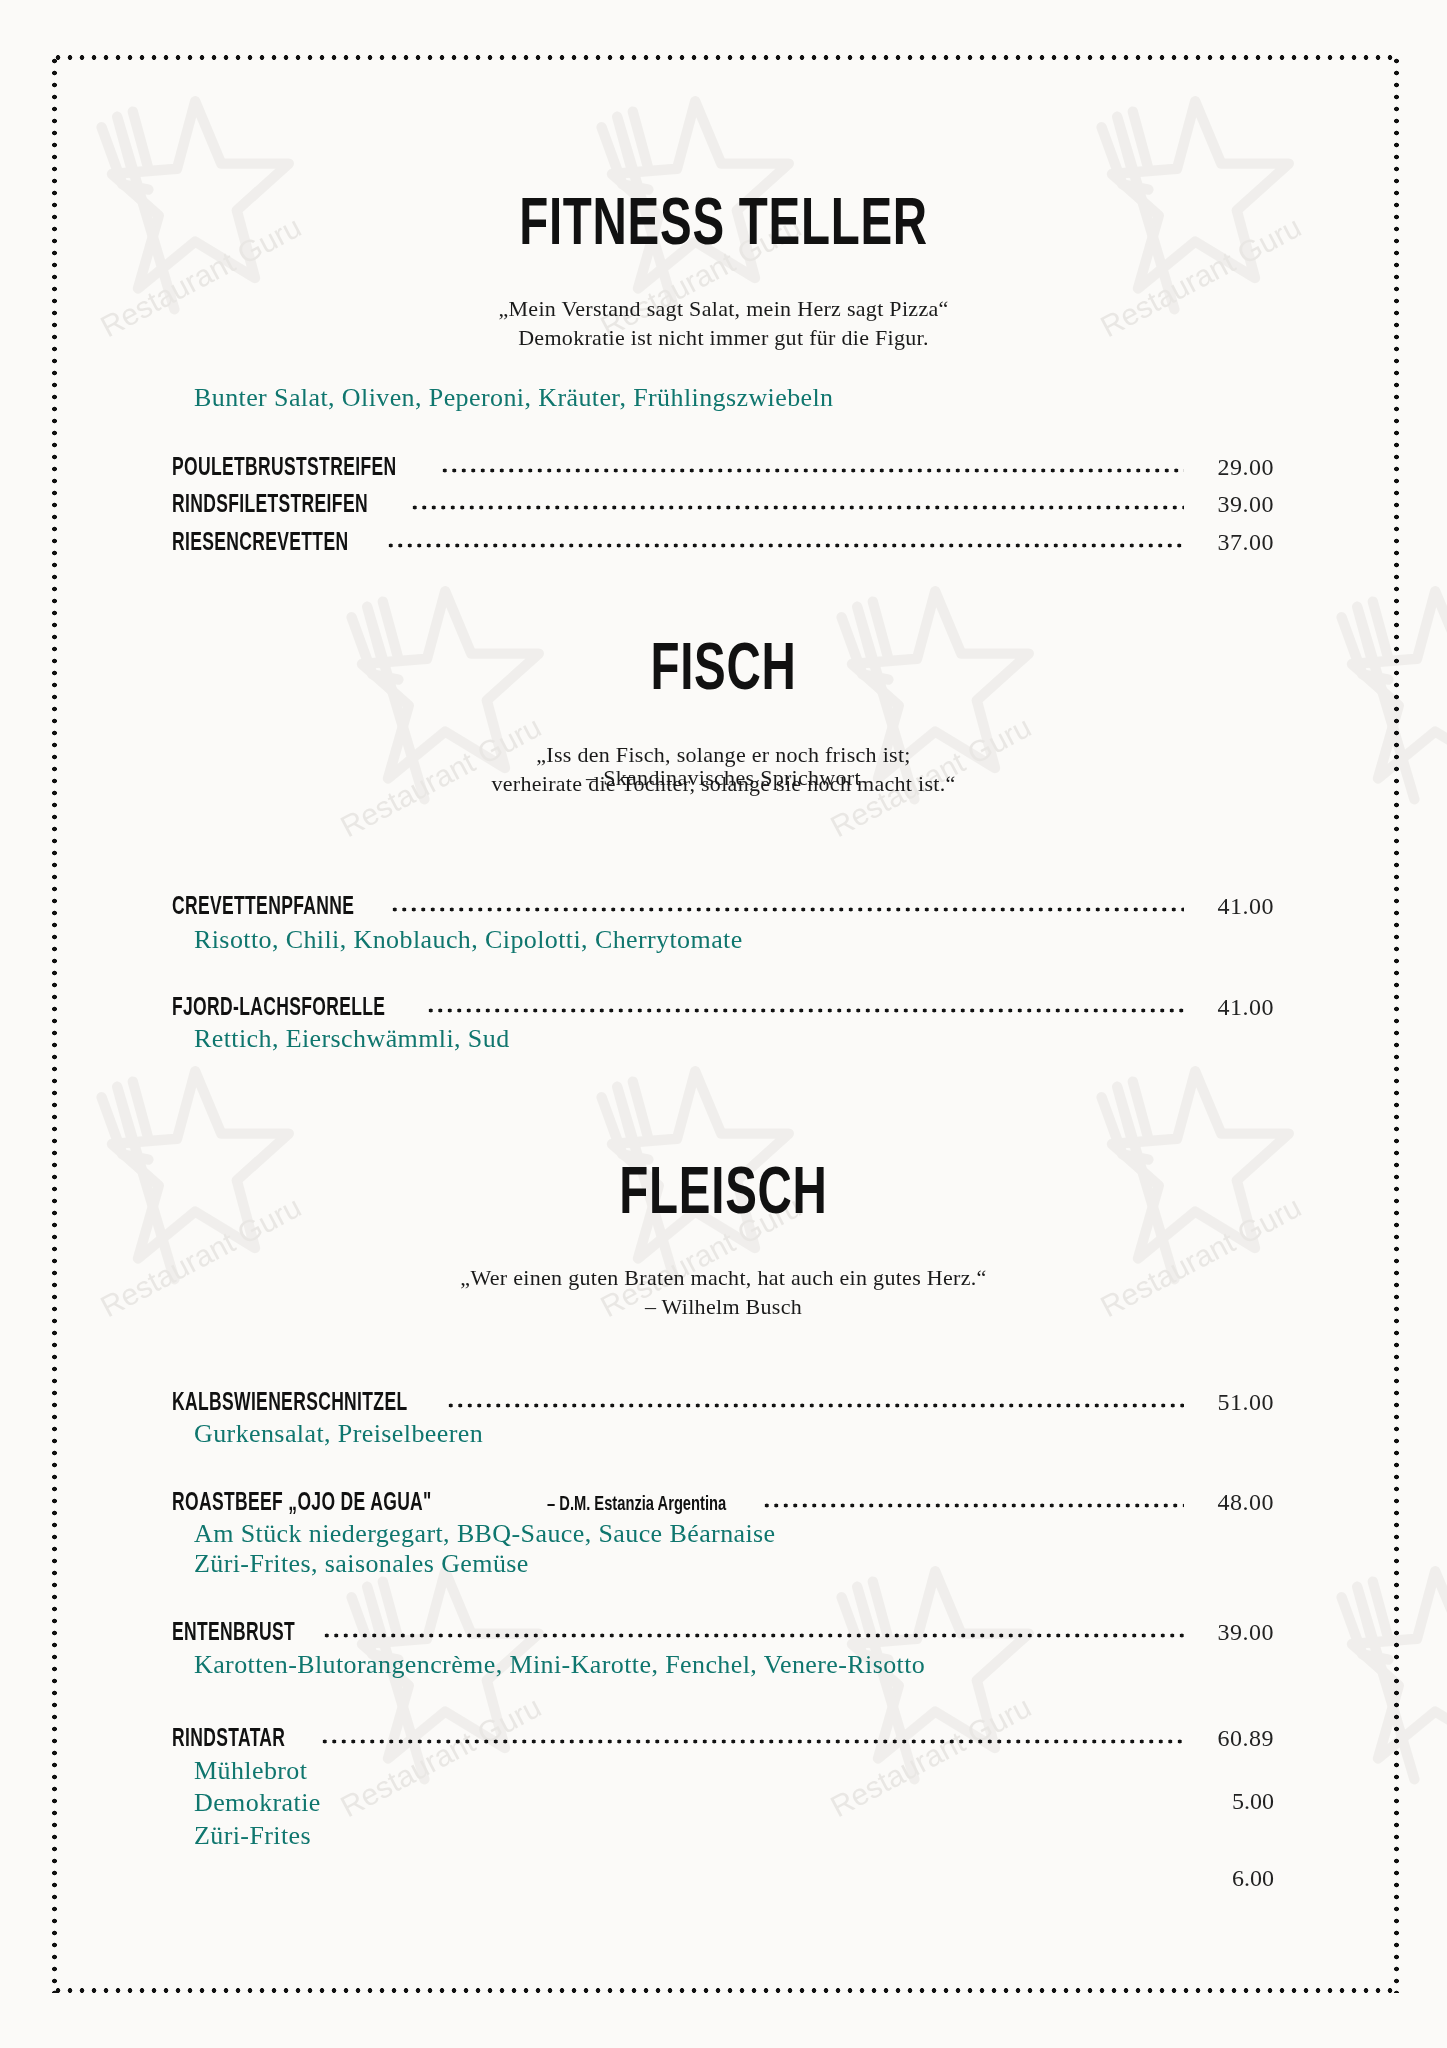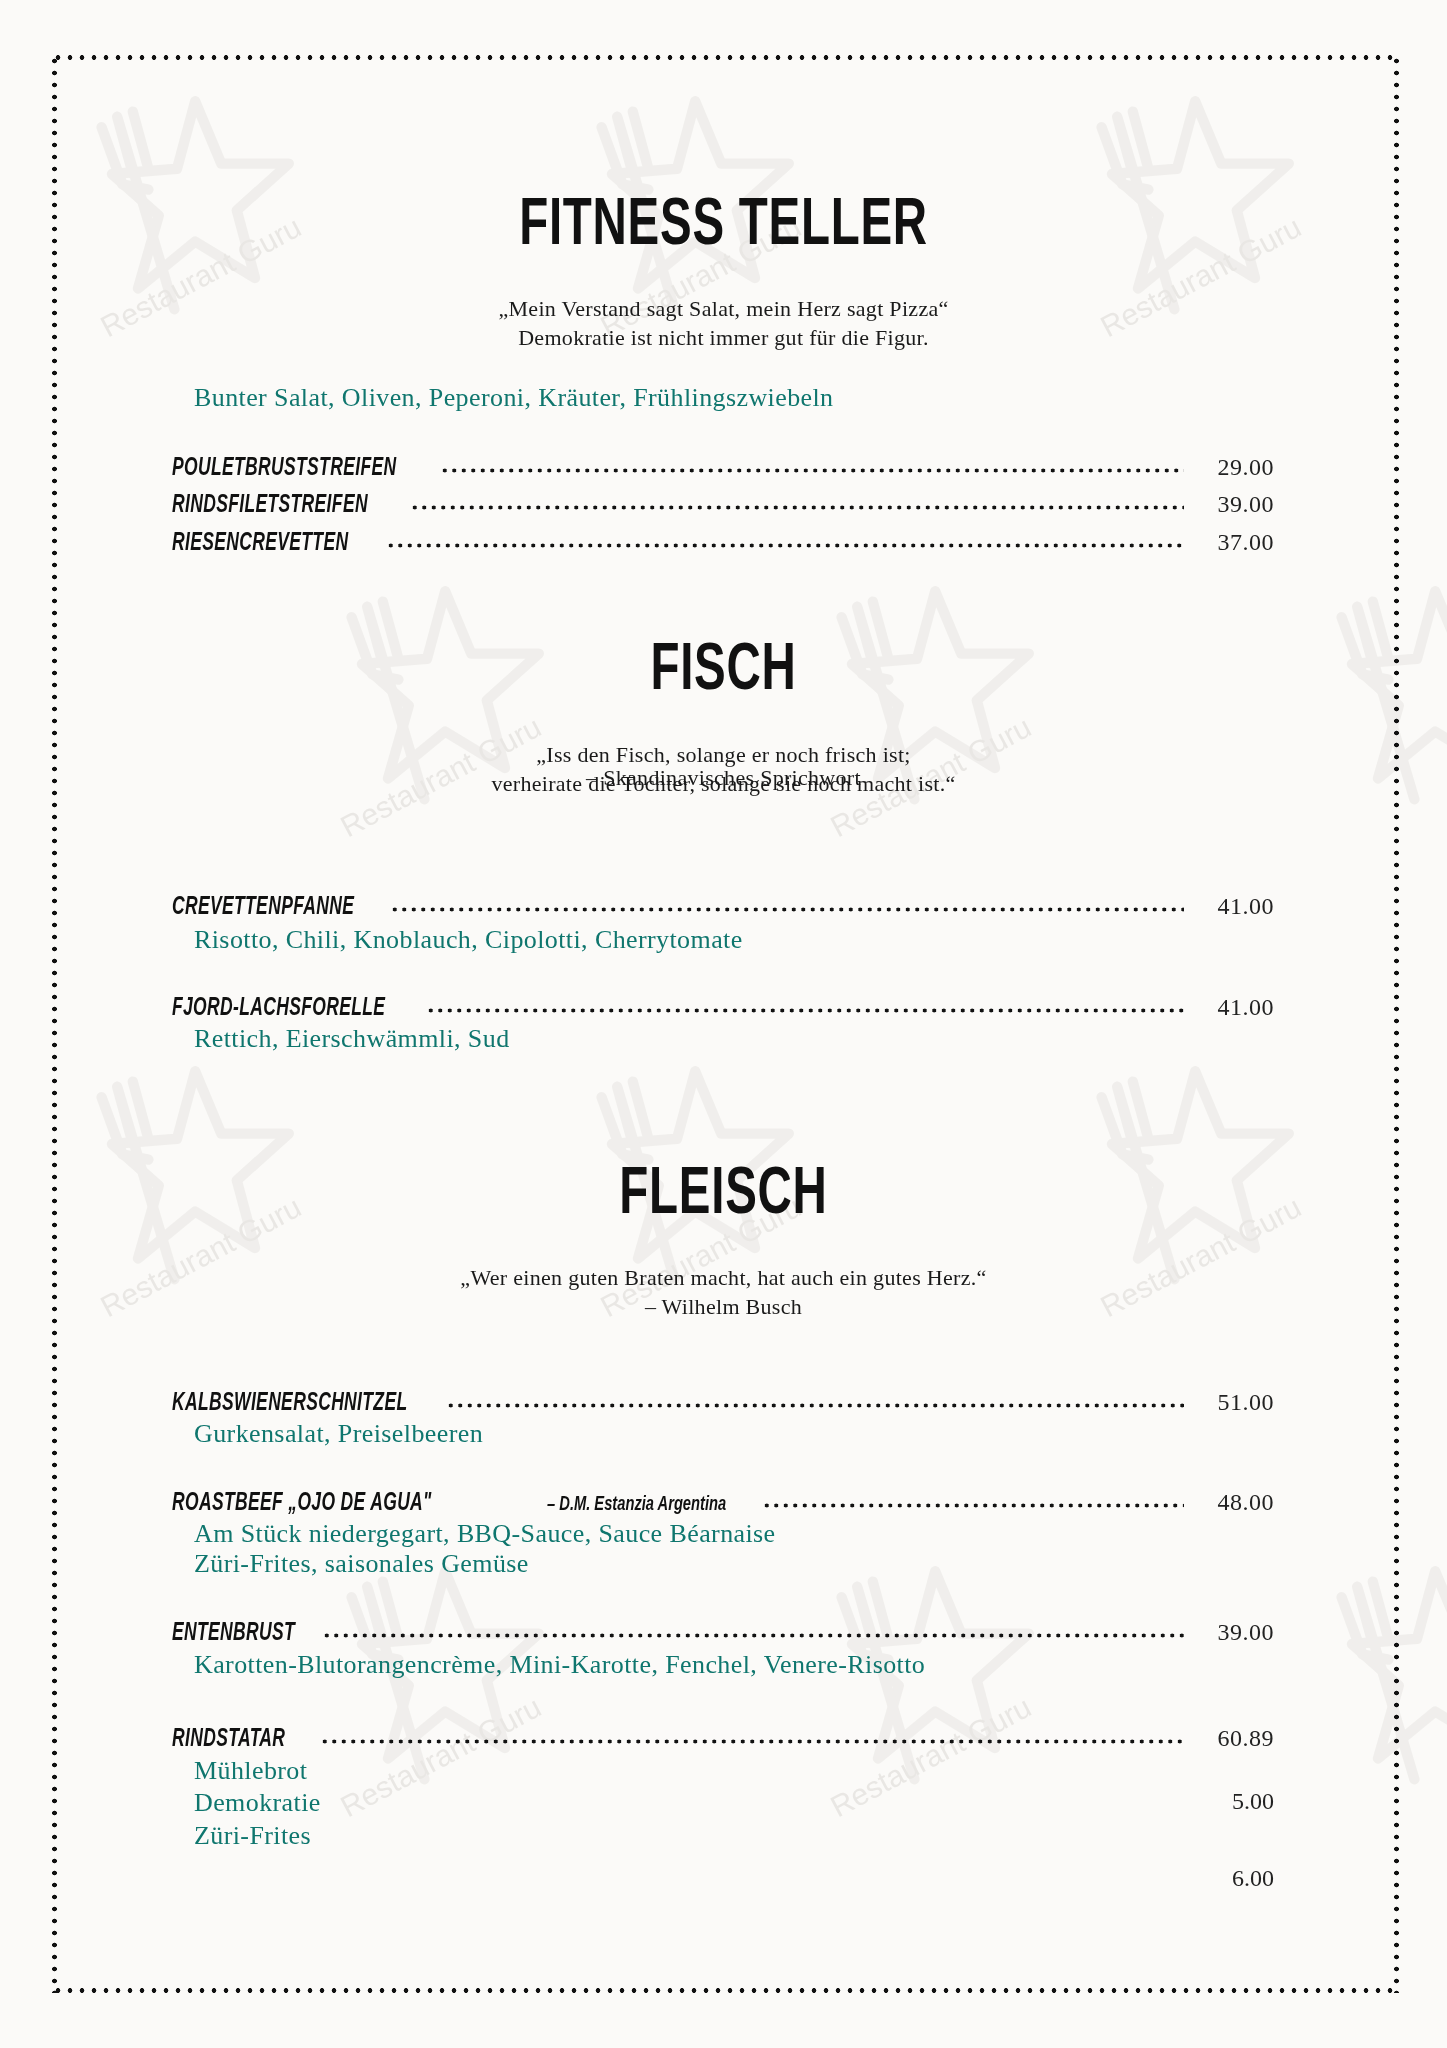--- a/index.html
+++ b/index.html
@@ -50,21 +50,21 @@
   .row {
     position: absolute; left: 172px; width: 1102px;
     display: flex; align-items: baseline; height: 30px;
   }
   .name {
     font-family: "Liberation Sans", "DejaVu Sans", sans-serif;
     font-weight: bold; font-size: 25px; letter-spacing: 0.5px;
     white-space: nowrap;
     display: inline-block;
   }
-  .name-wrap { display: inline-block; white-space: nowrap; font-style: italic; }
+  .name-wrap { display: inline-block; white-space: nowrap; }
   .name-wrap.narrow .name { transform: scaleX(0.7); transform-origin: left; }
   .leader {
     flex: 1; height: 5px; margin: 0 10px 0 8px; align-self: center;
     background-image: radial-gradient(circle, #111 1.8px, transparent 2.2px);
     background-size: 9.5px 5px; background-repeat: repeat-x;
     margin-top: 6px;
   }
   .price {
     width: 80px; text-align: right; font-size: 24px; color: #222;
     letter-spacing: 0.5px;

